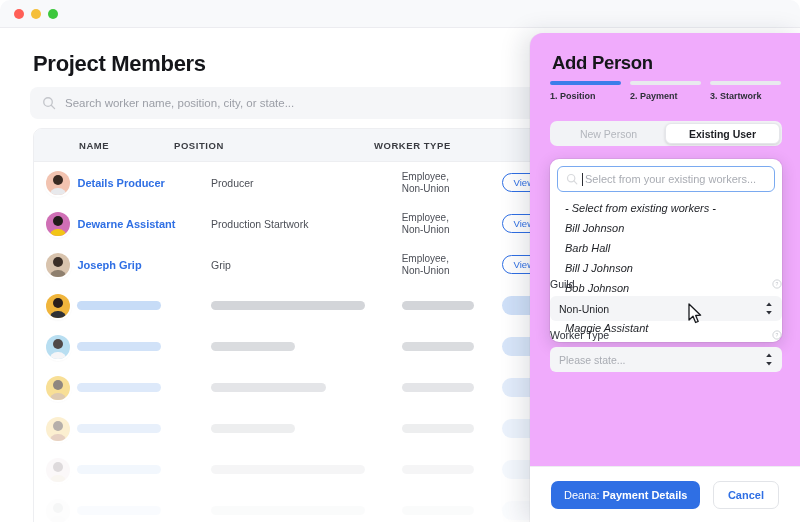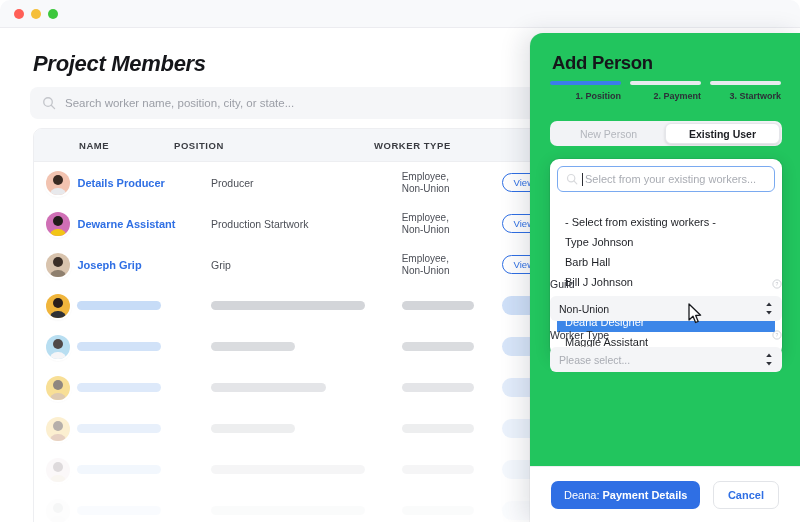--- a/index.html
+++ b/index.html
@@ -31,21 +31,20 @@
 
   
   .page {
     position: absolute; left: 0; top: 28px; width: 800px; height: 494px;
     background: #ffffff;
   }
   .page-title {
     position: absolute; left: 33px; top: 23px;
     font-size: 22px; font-weight: bold; color: #15161a;
     letter-spacing: -0.3px;
-    font-style: italic;
   }
   .searchbar {
     position: absolute; left: 30px; top: 59px; width: 530px; height: 32px;
     background: #f5f6f8; border-radius: 8px;
     display: flex; align-items: center; padding: 0 12px;
   }
   .search-ico { width: 14px; height: 14px; flex: 0 0 14px; margin-right: 9px; opacity: .55; }
   .search-ph { font-size: 11.5px; color: #9b9ea6; }
 
   
@@ -103,34 +102,34 @@
   .srow { height: 41px; display: flex; align-items: center; }
   .sk { border-radius: 5px; height: 9px; }
   .sk-name { width: 84px; background: #c7dcf7; }
   .sk-pos  { background: #d3d5d9; }
   .sk-type { width: 72px; background: #d3d5d9; }
   .sk-act  { width: 44px; height: 19px; border-radius: 10px; background: #cfe0f8; }
 
   
   .panel {
     position: absolute; left: 530px; top: 33px; width: 270px; height: 489px;
-    background: #22c55e;
+    background: #f0abfc;
     border-top-left-radius: 13px;
     box-shadow: -7px 0 24px rgba(24,31,51,.13), -1px 0 0 rgba(0,0,0,.03);
     overflow: hidden;
   }
   .panel-title {
     position: absolute; left: 22px; top: 19px;
     font-size: 18.5px; font-weight: bold; color: #15161a; letter-spacing: -0.3px;
   }
   .steps {
     position: absolute; left: 20px; top: 48px; width: 232px;
     display: flex; gap: 9px;
   }
-  .step { width: 71px; text-align: right; }
+  .step { width: 71px; }
   .step-bar { height: 3.5px; border-radius: 2px; background: #e8eaee; }
   .step.active .step-bar { background: #3b7dea; }
   .step-label { margin-top: 6px; font-size: 9px; font-weight: bold; color: #2d3038; }
 
   .segmented {
     position: absolute; left: 20px; top: 88px; width: 232px; height: 25px;
     background: #f2f3f6; border-radius: 7px; display: flex; padding: 2px;
   }
   .seg {
     flex: 1; display: flex; align-items: center; justify-content: center;
@@ -149,21 +148,21 @@
     padding: 7px;
     overflow: hidden;
   }
   .combo-input {
     height: 26px; border: 1.4px solid #7aaaf0; border-radius: 6px;
     display: flex; align-items: center; padding: 0 8px; background: #fff;
   }
   .combo-input .search-ico { opacity: .45; width: 12px; height: 12px; flex: 0 0 12px; margin-right: 4px; }
   .caret { width: 1px; height: 13px; background: #2b2d33; margin-right: 2px; }
   .combo-ph { font-size: 11px; color: #a9acb3; }
-  .combo-list { margin-top: 20px; max-height: 137px; overflow: hidden; }
+  .combo-list { margin-top: 6px; max-height: 137px; overflow: hidden; font-style: italic; }
   .opt {
     height: 20px; display: flex; align-items: center;
     padding: 0 8px; font-size: 11px; color: #1d1f24;
   }
   .opt.sel { background: #3c86e8; color: #fff; }
   .opt.head-opt { color: #1d1f24; }
 
   .cursor { position: absolute; left: 688px; top: 303px; width: 14px; height: 21px; }
 
   
@@ -443,21 +442,21 @@
       <div class="combo-input">
         <svg class="search-ico" viewBox="0 0 20 20" fill="none" stroke="#a9acb3" stroke-width="2">
           <circle cx="8.6" cy="8.6" r="6.1"></circle>
             <line x1="13.2" y1="13.2" x2="18" y2="18" stroke-linecap="round"></line>
         </svg>
         <div class="caret"></div>
         <div class="combo-ph">Select from your existing workers...</div>
       </div>
       <div class="combo-list" id="combolist">
           <div class="opt head-opt">- Select from existing workers -</div>
-          <div class="opt">Type Johnson</div>
+          <div class="opt">Bill Johnson</div>
           <div class="opt">Barb Hall</div>
           <div class="opt">Bill J Johnson</div>
           <div class="opt">Bob Johnson</div>
           <div class="opt sel">Deana Designer</div>
           <div class="opt">Maggie Assistant</div>
         </div>
     </div>
 
     <div id="fields">
         <div class="field" style="top:245px">
@@ -478,21 +477,21 @@
         </div>
         <div class="field" style="top:296px">
           <div class="field-row">
             <span class="field-label">Worker Type</span>
             <svg class="help" viewBox="0 0 16 16" fill="none" stroke="#c2c5cb" stroke-width="1.2">
               <circle cx="8" cy="8" r="6.6"></circle>
               <text x="8" y="11.2" font-size="8" fill="#c2c5cb" stroke="none" text-anchor="middle" font-family="Liberation Sans, sans-serif">?</text>
             </svg>
           </div>
           <div class="select">
-            <span class="select-ph">Please select...</span>
+            <span class="select-ph">Please state...</span>
             <svg class="stepper" viewBox="0 0 8 14" fill="#2d3038">
               <path d="M4 0.5 L7 4.2 L1 4.2 Z"></path>
               <path d="M4 13.5 L7 9.8 L1 9.8 Z"></path>
             </svg>
           </div>
         </div>
       </div>
 
     <div class="panel-footer">
       <div class="btn-next">

